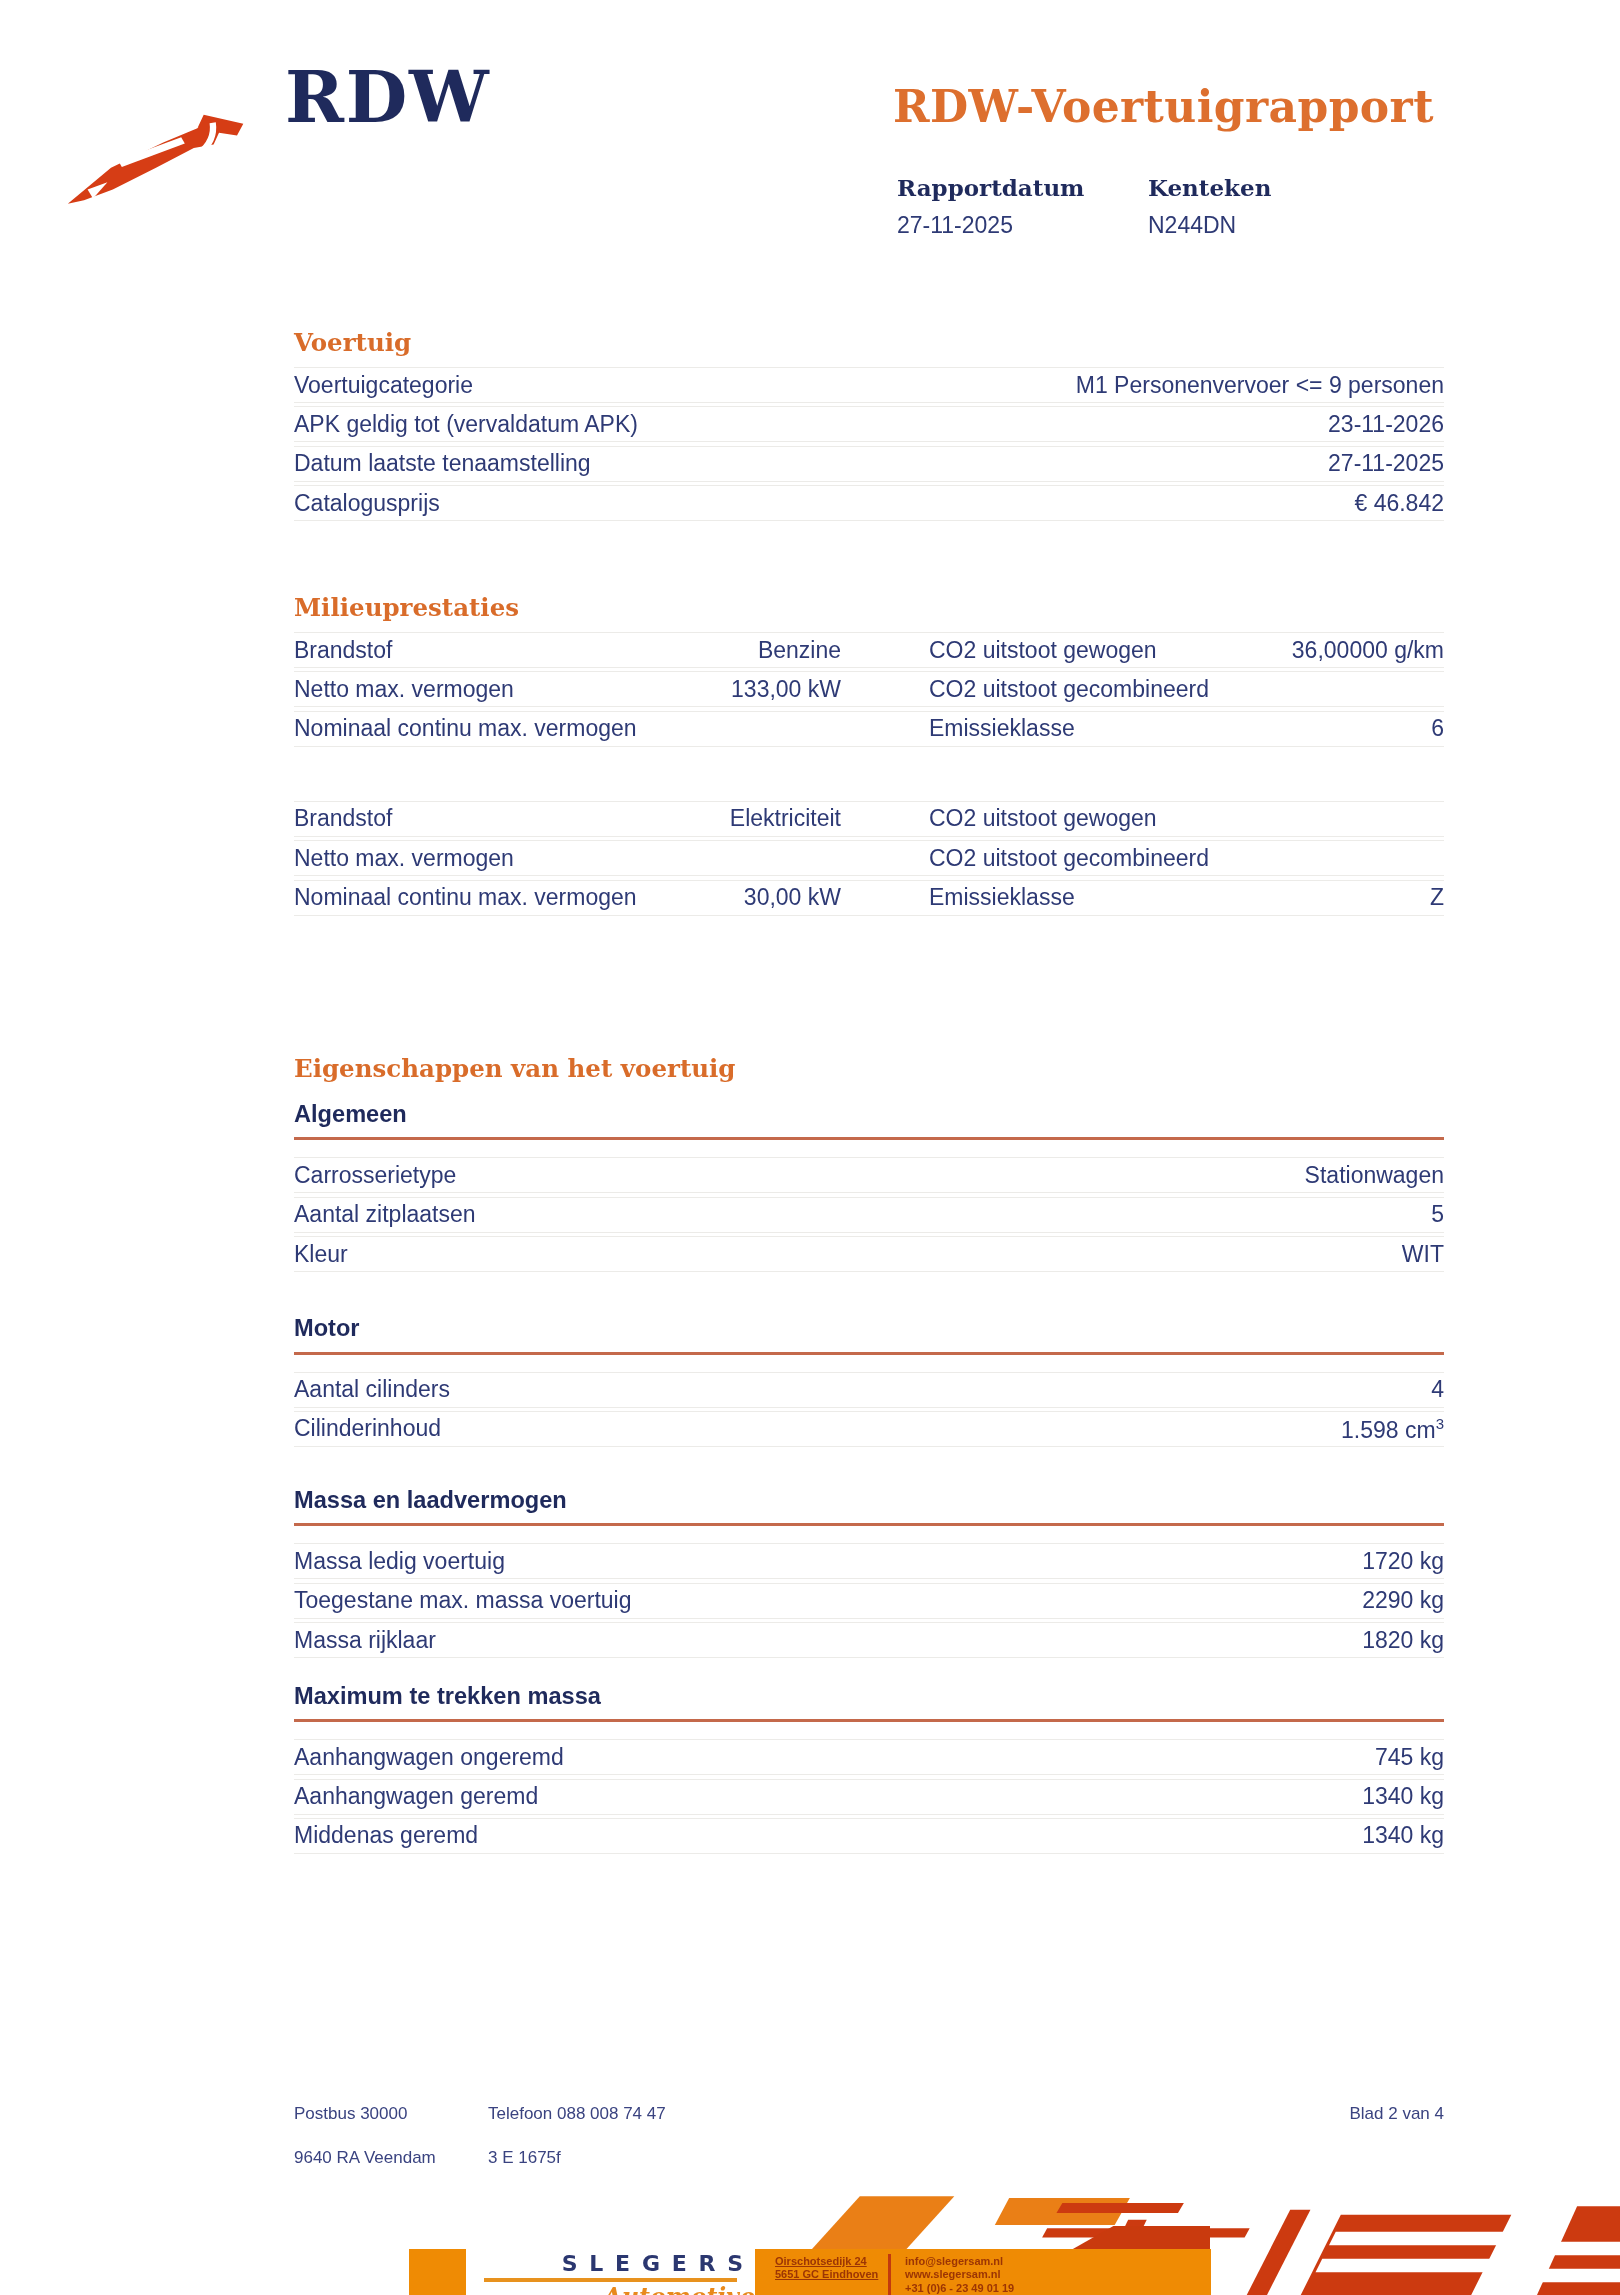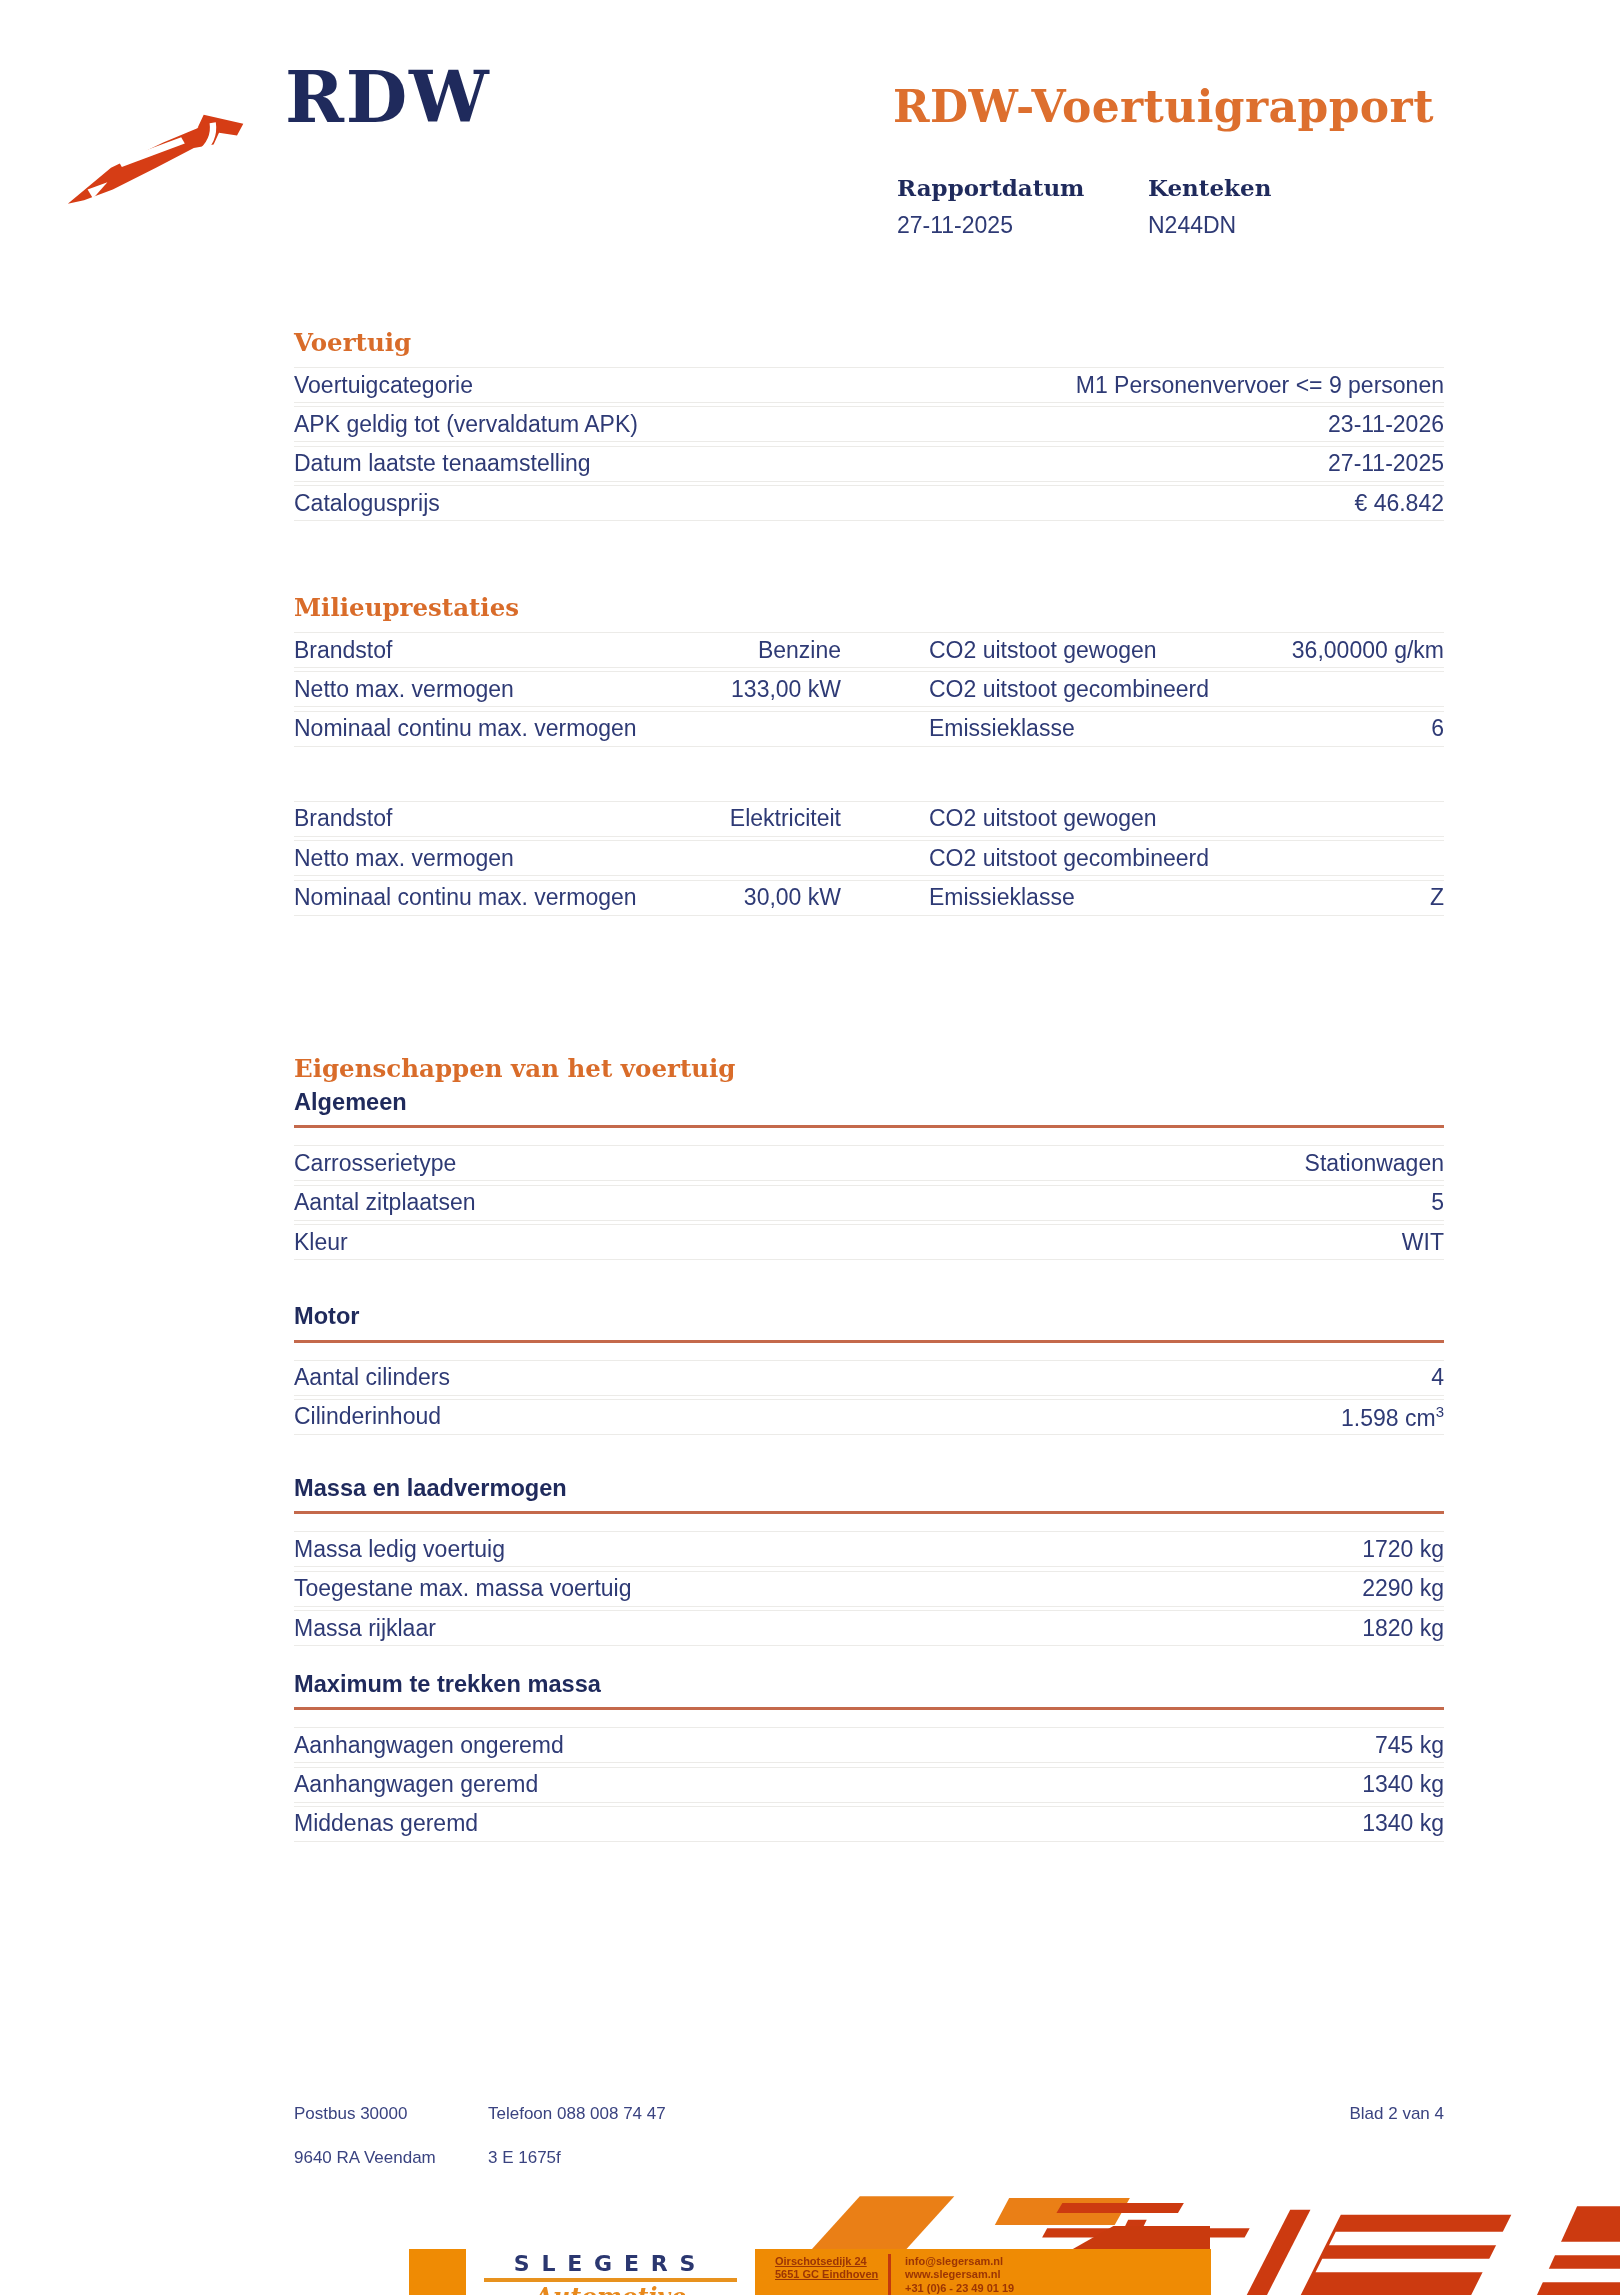--- a/index.html
+++ b/index.html
@@ -53,21 +53,21 @@
   .gap28{margin-top:23.6px;}
   
   .footer{position:absolute;left:294px;top:2104px;width:1150px;font-size:17px;color:#3a4380;}
   .f-row{display:flex;margin-bottom:23.6px;}
   .f-col1{width:194px;}
   .f-col2{flex:1;}
   .f-col3{text-align:left;}
   
   .deco-svg{position:absolute;left:794px;top:2191px;width:827px;height:105px;}
   .bar-left{position:absolute;left:409px;top:2249px;width:57px;height:46px;background:#ef8b04;}
-  .logo-panel{position:absolute;left:466px;top:2249px;width:289px;height:46px;background:#fff;text-align:center;}
+  .logo-panel{position:absolute;left:466px;top:2249px;width:289px;height:46px;background:#fff;text-align:right;}
   .slegers-name{
     font-family:"DejaVu Sans",sans-serif;font-weight:bold;font-size:22px;letter-spacing:11.8px;
     color:#2b3770;display:block;margin-top:1.7px;
   }
   .slegers-line{display:block;height:3.4px;background:#e8921e;width:253px;margin:2.5px auto 1.7px auto;}
   .slegers-tagline{
     font-family:"DejaVu Serif",serif;font-style:italic;font-weight:bold;font-size:23.6px;color:#e8891c;display:block;
   }
   .addr-box{position:absolute;left:755px;top:2249px;width:456px;height:46px;background:#ef8b04;}
   .addr-notch{
@@ -190,21 +190,21 @@
         </div>
         <div class="pair right">
           <span class="lbl">Emissieklasse</span>
           <span class="val">Z</span>
         </div>
       </div>
     </div>
   </div>
 
   <div class="content" style="top:1054px">
-    <h2 class="sec-head" style="margin-bottom:5px">Eigenschappen van het voertuig</h2>
+    <h2 class="sec-head" style="margin-bottom:17px">Eigenschappen van het voertuig</h2>
 
     <h3 class="sub-head">Algemeen</h3>
     <div class="sub-rows">
       <div class="row">
         <span class="lbl">Carrosserietype</span>
         <span class="val">Stationwagen</span>
       </div>
       <div class="row">
         <span class="lbl">Aantal zitplaatsen</span>
         <span class="val">5</span>

